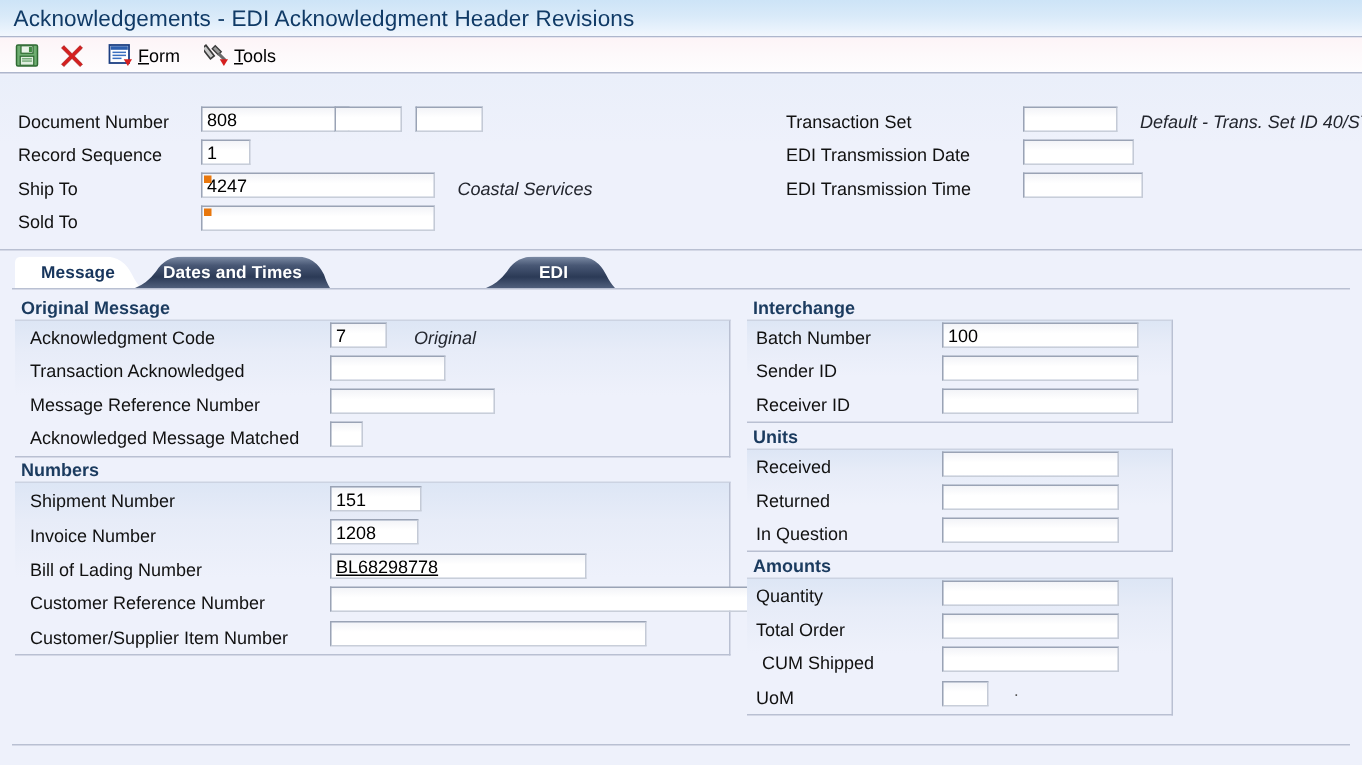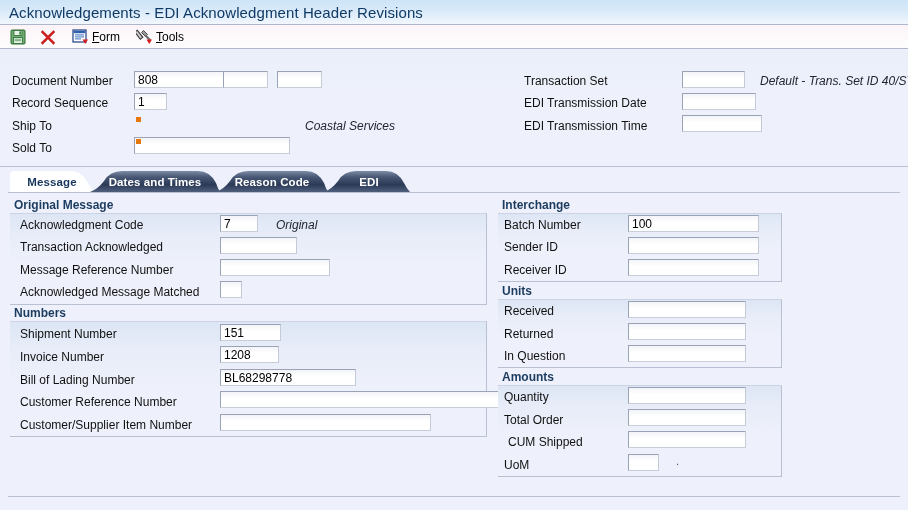--- a/index.html
+++ b/index.html
@@ -246,20 +246,21 @@
 
     <span class="fld-label" style="left:12px; top:24px;">Document Number</span>
     <input class="inp" style="left: 134px; top: 21px; width: 99px;" value="808">
     <input class="inp" style="left: 223px; top: 21px; width: 45px;" value="">
     <input class="inp" style="left: 277px; top: 21px; width: 45px;" value="">
 
     <span class="fld-label" style="left:12px; top:46px;">Record Sequence</span>
     <input class="inp" style="left: 134px; top: 43px; width: 33px;" value="1">
 
     <span class="fld-label" style="left:12px; top:69px;">Ship To</span>
+    <input class="inp" style="left: 134px; top: 65px; width: 156px;" value="4247">
     <span class="reqmark" style="left:136px; top:67px;"></span>
     <span class="hint" style="left:305px; top:69px;">Coastal Services</span>
 
     <span class="fld-label" style="left:12px; top:91px;">Sold To</span>
     <input class="inp" style="left: 134px; top: 87px; width: 156px;" value="">
     <span class="reqmark" style="left:136px; top:89px;"></span>
 
     <span class="fld-label" style="left:524px; top:24px;">Transaction Set</span>
     <input class="inp" style="left: 682px; top: 21px; width: 63px;" value="">
     <span class="hint" style="left:760px; top:24px;">Default - Trans. Set ID 40/ST</span>
@@ -292,36 +293,20 @@
               <stop offset="65%" stop-color="#2b3a56"></stop>
               <stop offset="100%" stop-color="#505f7c"></stop>
             </linearGradient>
           </defs>
           <path d="M0 21 Q8 18 14 10 Q20 0 32 0 L108 0 Q120 0 126 12 Q128 18 130 21 Z" fill="url(#tg1)"></path>
         </svg>
       </span>
       <span class="tab-txt">Dates and Times</span>
     </div>
 
-    <div class="tab inactive" style="left:216px; width:112px;">
-      <span class="tab-bg">
-        <svg width="112" height="21" viewBox="0 0 112 21" preserveAspectRatio="none">
-          <defs>
-            <linearGradient id="tg2" x1="0" y1="0" x2="0" y2="1">
-              <stop offset="0%" stop-color="#7d8ca6"></stop>
-              <stop offset="28%" stop-color="#495875"></stop>
-              <stop offset="65%" stop-color="#2b3a56"></stop>
-              <stop offset="100%" stop-color="#505f7c"></stop>
-            </linearGradient>
-          </defs>
-          <path d="M0 21 Q8 18 14 10 Q20 0 32 0 L90 0 Q102 0 108 12 Q110 18 112 21 Z" fill="url(#tg2)"></path>
-        </svg>
-      </span>
-      <span class="tab-txt">Reason Code</span>
-    </div>
 
     <div class="tab inactive" style="left:324px; width:86px;">
       <span class="tab-bg">
         <svg width="86" height="21" viewBox="0 0 86 21" preserveAspectRatio="none">
           <defs>
             <linearGradient id="tg3" x1="0" y1="0" x2="0" y2="1">
               <stop offset="0%" stop-color="#7d8ca6"></stop>
               <stop offset="28%" stop-color="#495875"></stop>
               <stop offset="65%" stop-color="#2b3a56"></stop>
               <stop offset="100%" stop-color="#505f7c"></stop>
@@ -357,21 +342,21 @@
     <span class="grp-title" style="left:14px; top:113px;">Numbers</span>
     <div class="grp-box" style="left:10px; top:128px; width:477px; height:116px;"></div>
 
     <span class="fld-label" style="left:20px; top:134px;">Shipment Number</span>
     <input class="inp" style="left: 220px; top: 131px; width: 61px;" value="151">
 
     <span class="fld-label" style="left:20px; top:157px;">Invoice Number</span>
     <input class="inp" style="left: 220px; top: 153px; width: 59px;" value="1208">
 
     <span class="fld-label" style="left:20px; top:180px;">Bill of Lading Number</span>
-    <input class="inp" style="left: 220px; top: 176px; width: 136px;" value="BL68298778">
+    <input class="inp" style="left: 220px; top: 176px; width: 171px; text-decoration: underline;" value="BL68298778">
 
     <span class="fld-label" style="left:20px; top:202px;">Customer Reference Number</span>
     <input class="inp" style="left: 220px; top: 198px; width: 283px;" value="">
 
     <span class="fld-label" style="left:20px; top:225px;">Customer/Supplier Item Number</span>
     <input class="inp" style="left: 220px; top: 221px; width: 211px;" value="">
 
     <span class="grp-title" style="left:502px; top:5px;">Interchange</span>
     <div class="grp-box" style="left:498px; top:20px; width:284px; height:69px;"></div>
 

